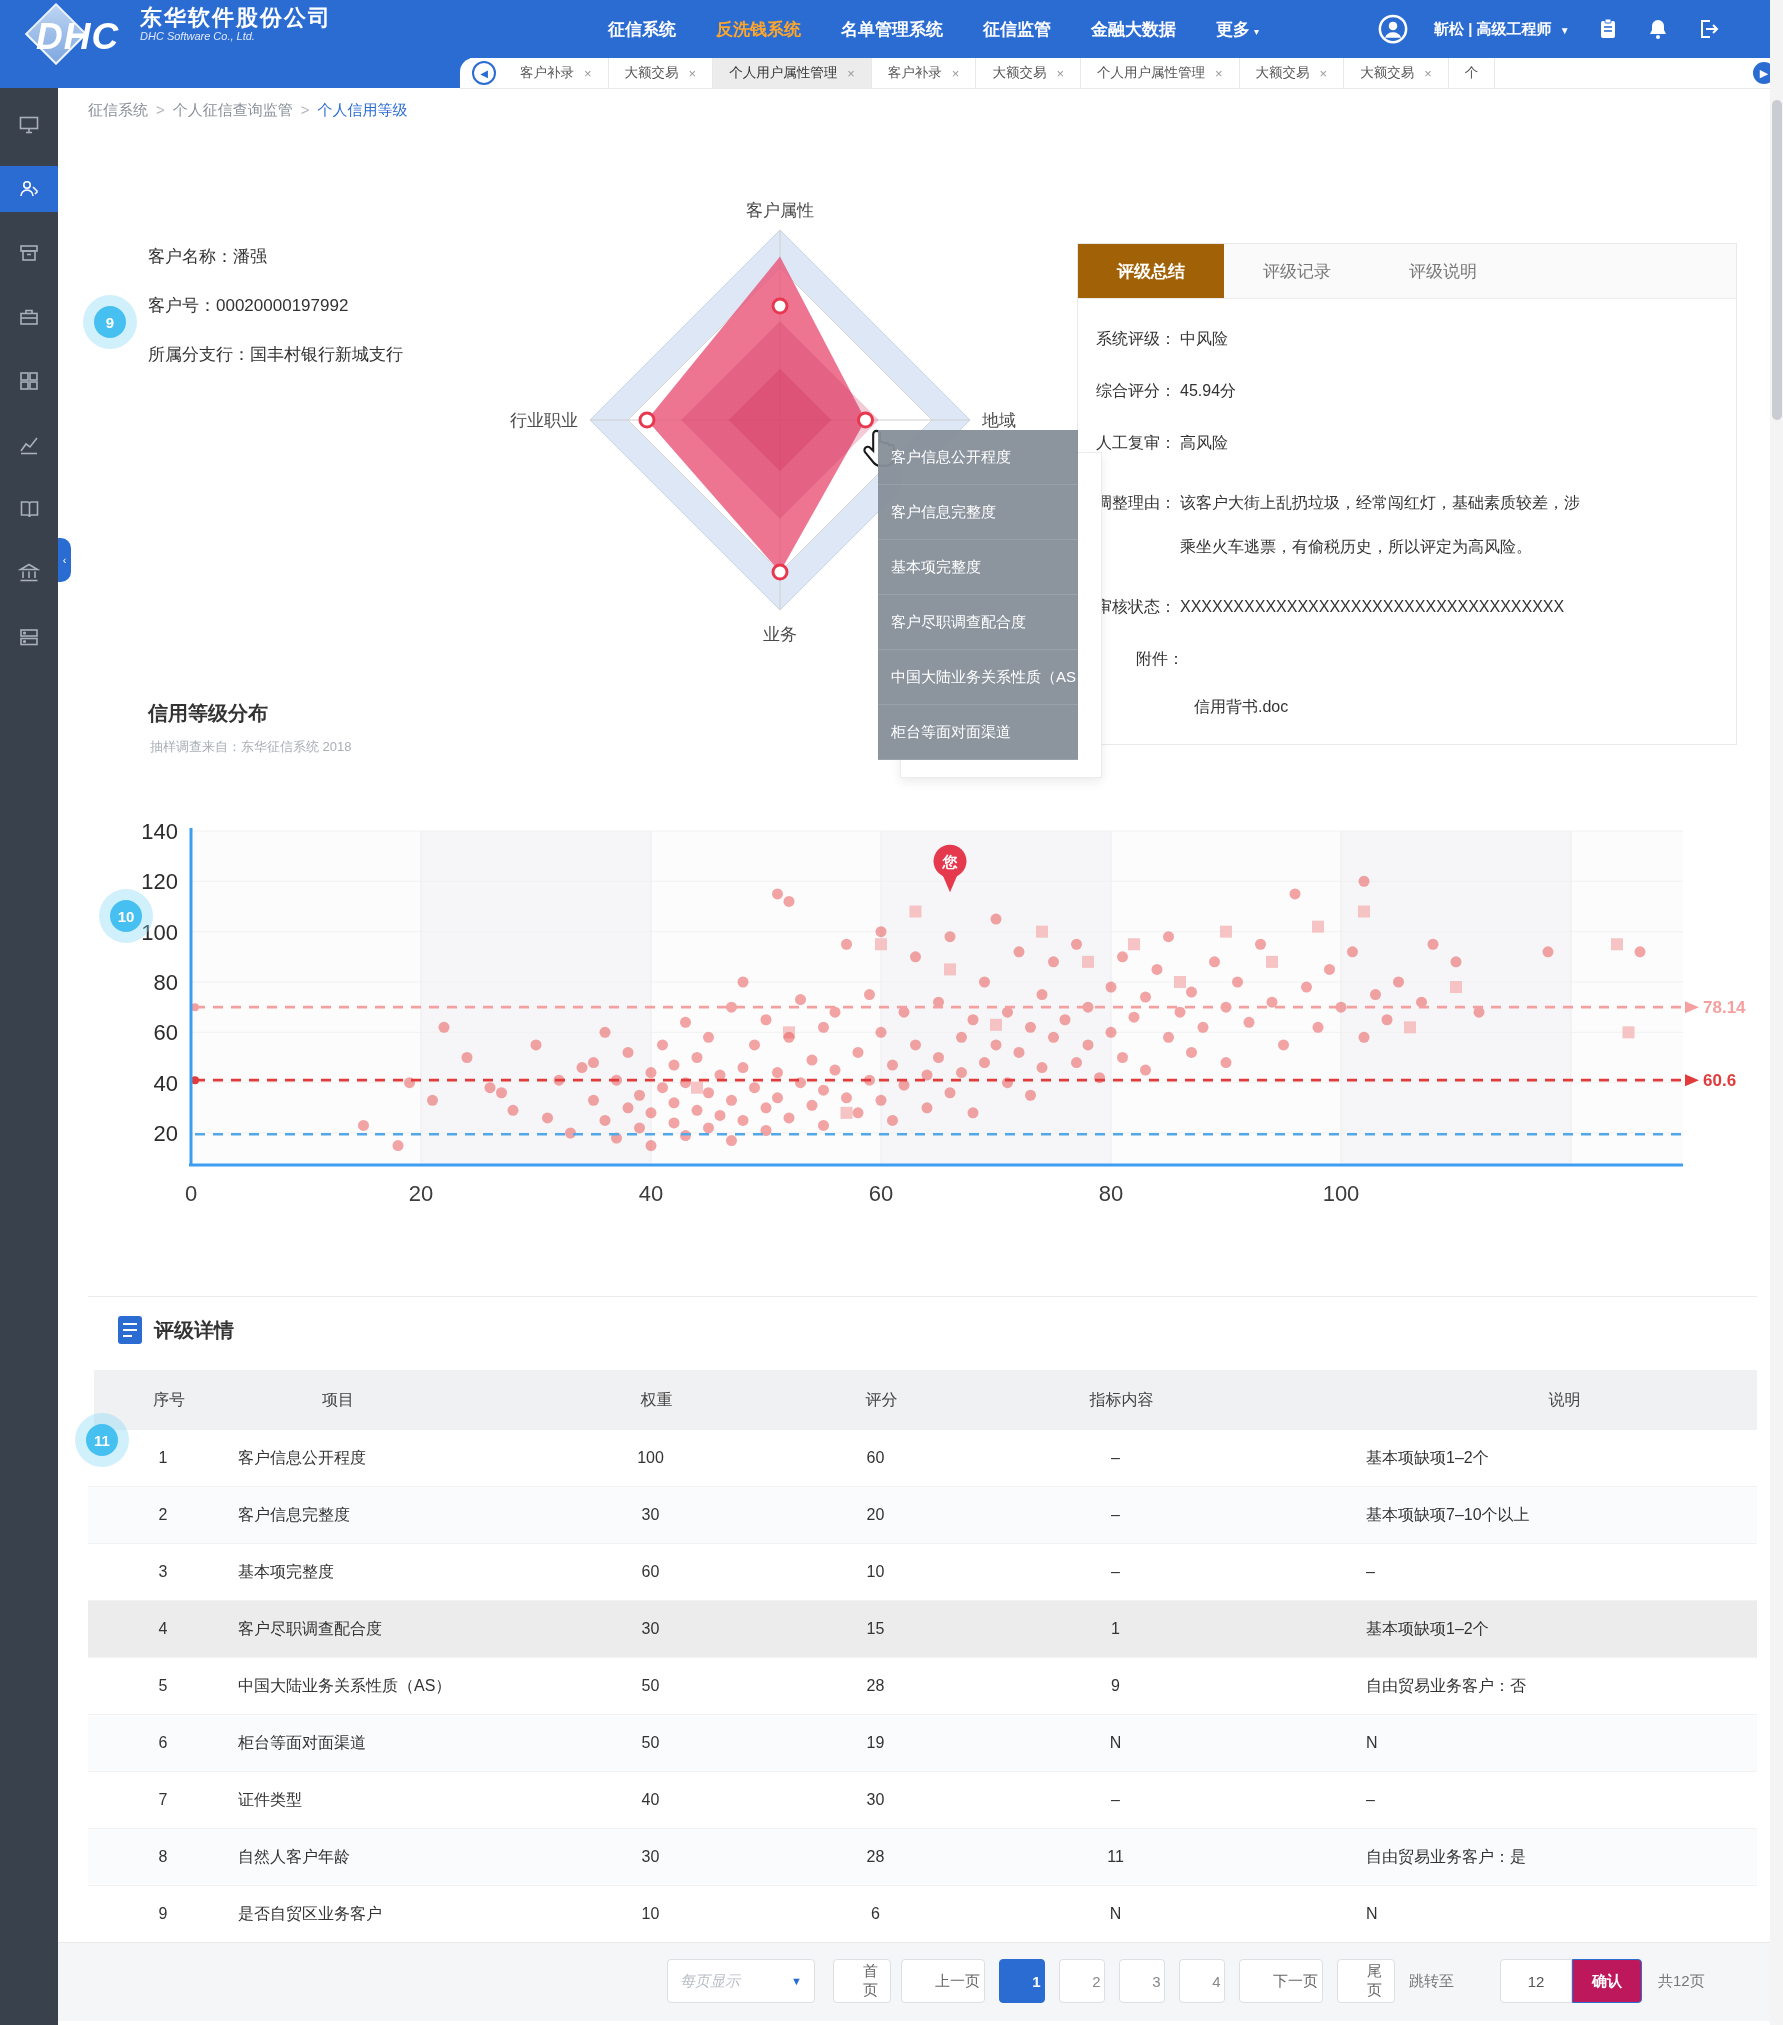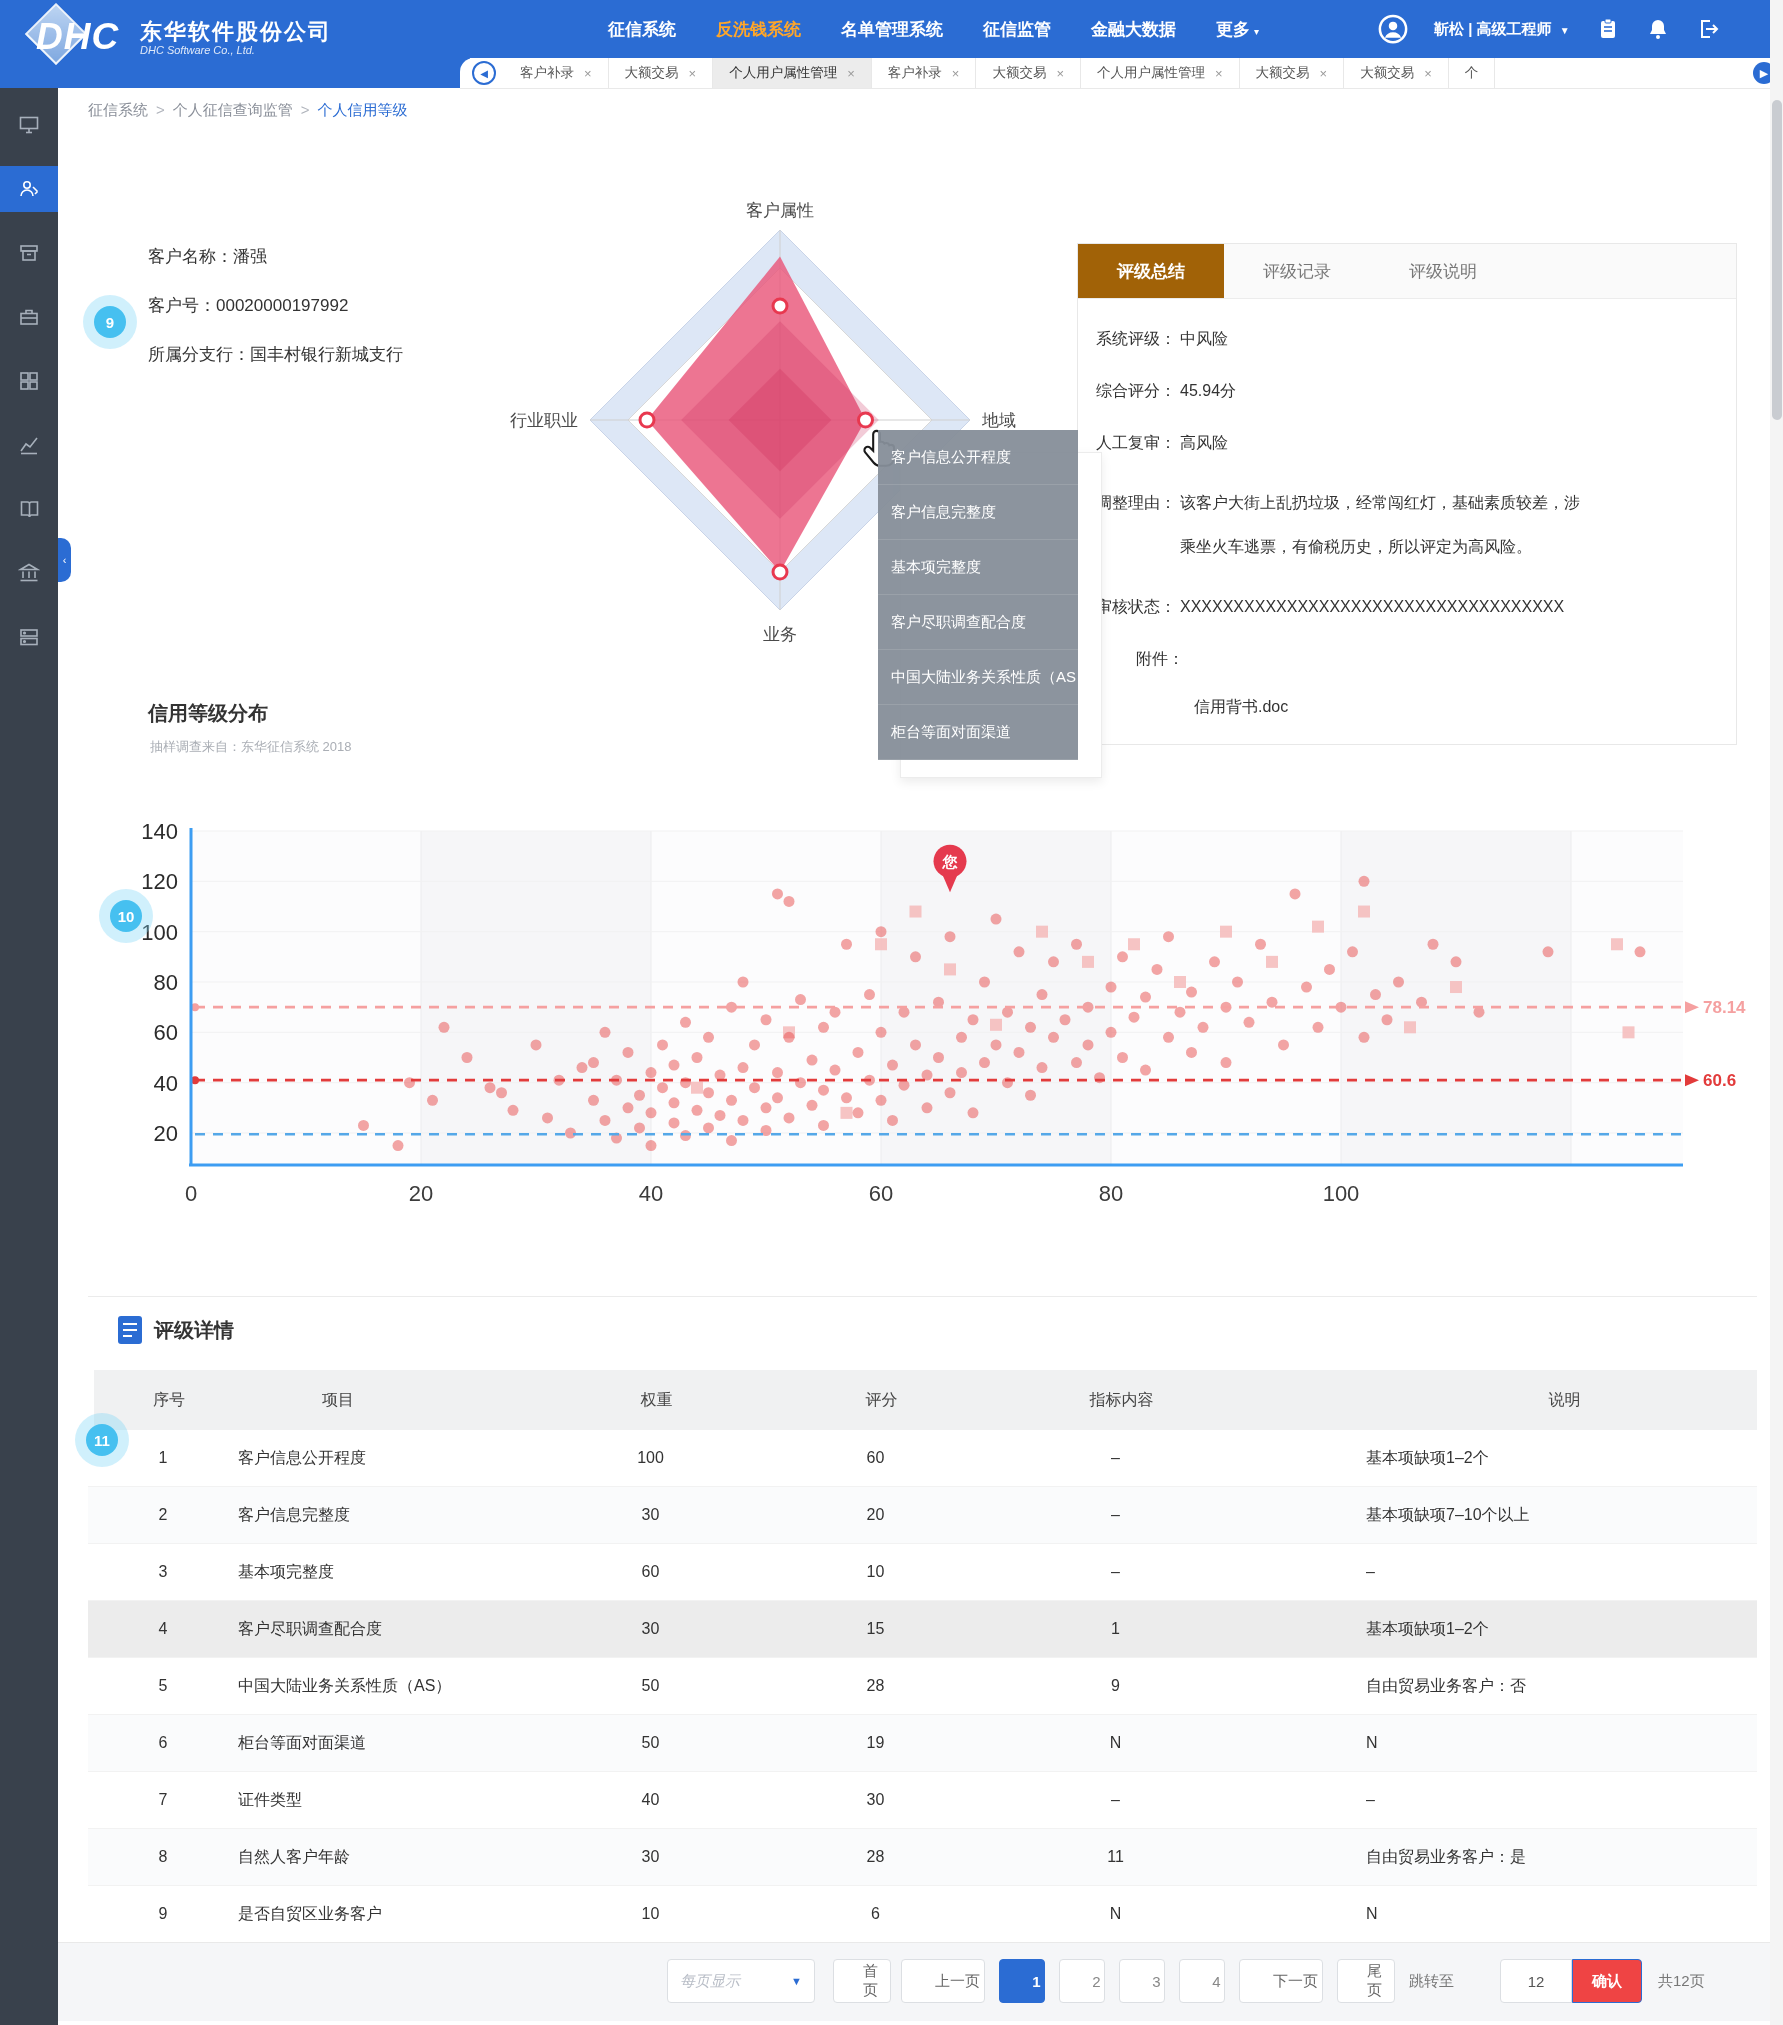--- a/index.html
+++ b/index.html
@@ -1,21 +1,21 @@
 <!DOCTYPE html>
 <html><head>
 <meta charset="utf-8">
 <style>
   html,body{margin:0;padding:0;background:#fff;}
   .app{position:relative;width:1783px;height:2025px;overflow:hidden;background:#fff;
        font-family:"Liberation Sans","DejaVu Sans",sans-serif;color:#333;}
   
   .topbar{position:absolute;left:0;top:0;width:1783px;height:58px;background:#2b6cd3;z-index:30;}
   .topbar-ext{position:absolute;left:0;top:58px;width:470px;height:30px;background:#2b6cd3;z-index:29;}
-  .logo{position:absolute;left:28px;top:6px;display:flex;align-items:flex-end;z-index:31;}
+  .logo{position:absolute;left:28px;top:6px;display:flex;align-items:flex-start;z-index:31;}
   .logo-diamond{width:40px;height:40px;background:linear-gradient(135deg,#bcd4f2,#7fa8e0);
     transform:rotate(45deg);border:2px solid rgba(255,255,255,.8);margin:6px 10px 0 6px;}
   .logo-abbr{position:absolute;left:8px;top:10px;font-size:37px;font-weight:bold;font-style:italic;color:#fff;letter-spacing:1px;}
   .logo-names{margin-left:52px;line-height:1.1;}
   .logo-cn{font-size:22px;font-weight:bold;color:#fff;letter-spacing:2px;}
   .logo-en{font-size:11px;font-style:italic;color:rgba(255,255,255,.85);}
   .topnav{position:absolute;left:608px;top:0;height:58px;display:flex;align-items:center;gap:40px;z-index:31;}
   .topnav .nav-item{font-size:17px;font-weight:bold;color:#fff;cursor:pointer;white-space:nowrap;}
   .topnav .nav-item.active{color:#ffa629;}
   .caret{font-size:10px;margin-left:4px;}
@@ -105,21 +105,21 @@
   .pg-select{left:667px;width:148px;background:#fff;border:1px solid #dcdfe3;border-radius:4px;
     color:#b9bec7;display:flex;align-items:center;justify-content:space-between;padding:0 12px;font-style:italic;}
   .pg-select .tri{color:#2b6cd3;font-size:11px;}
   .pg-btn{background:#fff;border:1px solid #dcdfe3;border-radius:4px;color:#666;
     display:flex;align-items:center;justify-content:center;cursor:pointer;padding-left:29px;}
   .pg-btn.num{width:46px;color:#888;}
   .pg-btn.num.active{background:#2b6cd3;border-color:#2b6cd3;color:#fff;font-weight:bold;}
   .pg-text{display:flex;align-items:center;color:#777;}
   .pg-input{left:1500px;width:72px;background:#fff;border:1px solid #dcdfe3;border-radius:4px 0 0 4px;
     text-align:center;color:#555;font-size:15px;}
-  .pg-confirm{left:1572px;width:70px;background:#ef4444;border:1px solid #2b6cd3;border-radius:0 4px 4px 0;
+  .pg-confirm{left:1572px;width:70px;background:#be185d;border:1px solid #2b6cd3;border-radius:0 4px 4px 0;
     color:#fff;font-weight:bold;display:flex;align-items:center;justify-content:center;cursor:pointer;}
   
   .scrollbar{position:absolute;right:0;top:0;width:13px;height:2025px;background:#f4f4f4;z-index:40;}
   .scroll-thumb{position:absolute;left:1.5px;top:100px;width:10px;height:320px;background:#c9ccd1;border-radius:6px;}
   svg text{font-family:"Liberation Sans","DejaVu Sans",sans-serif;}
 </style>
 </head>
 <body>
 
 <div class="app">

